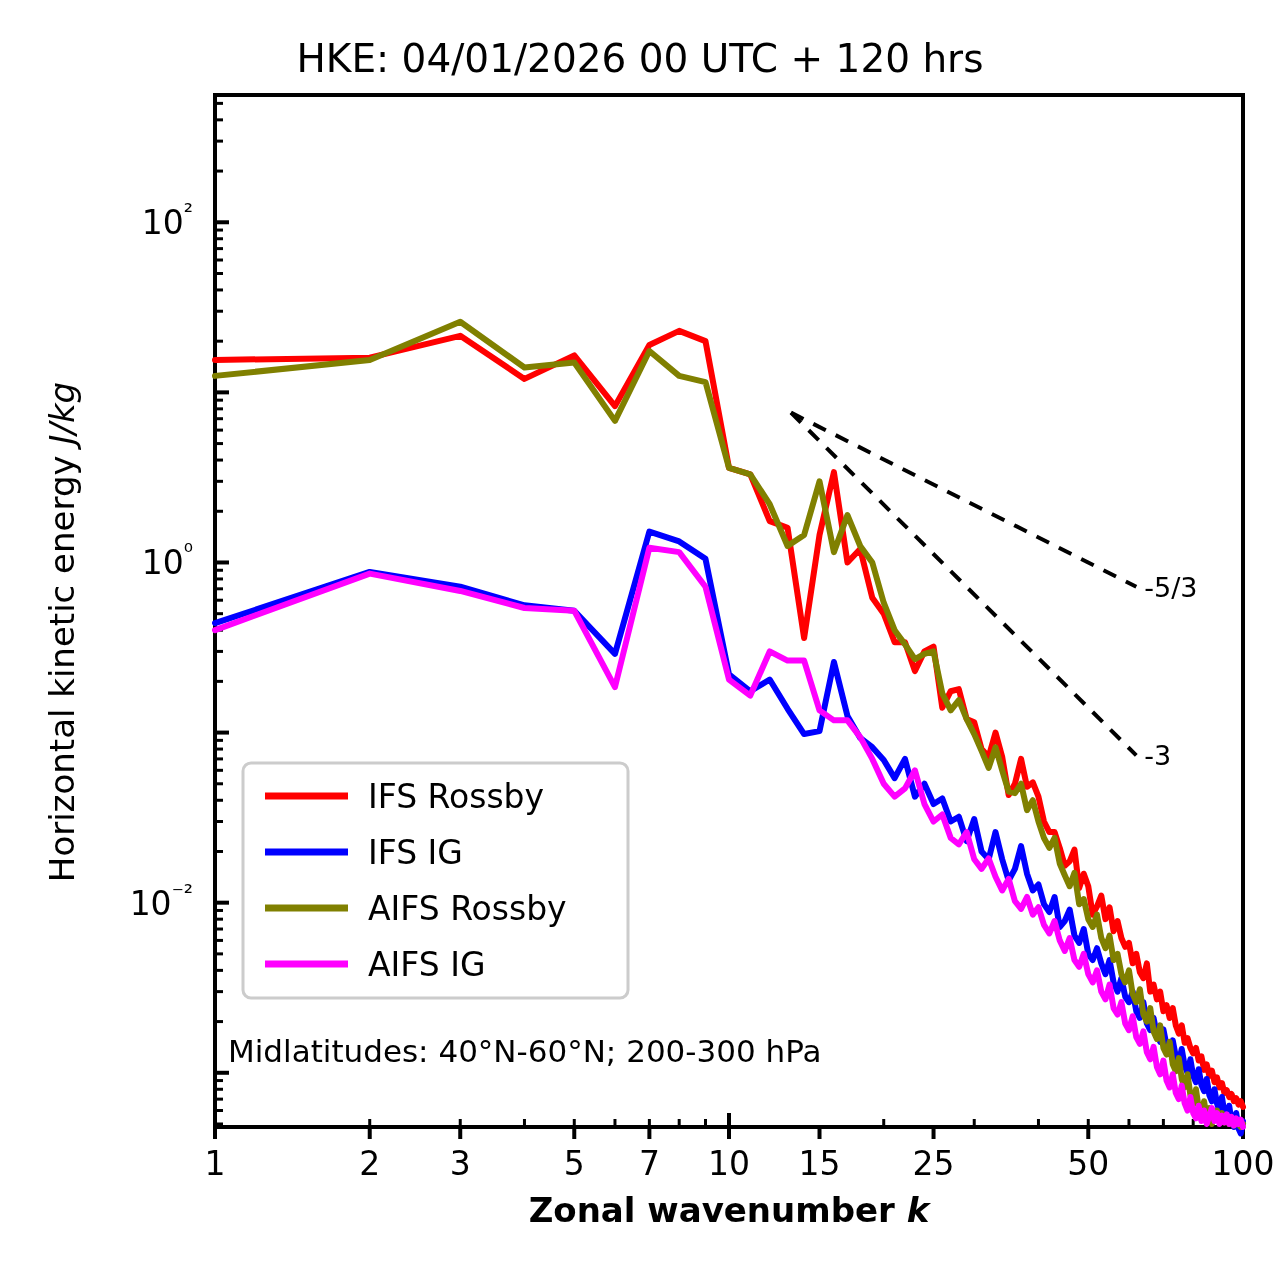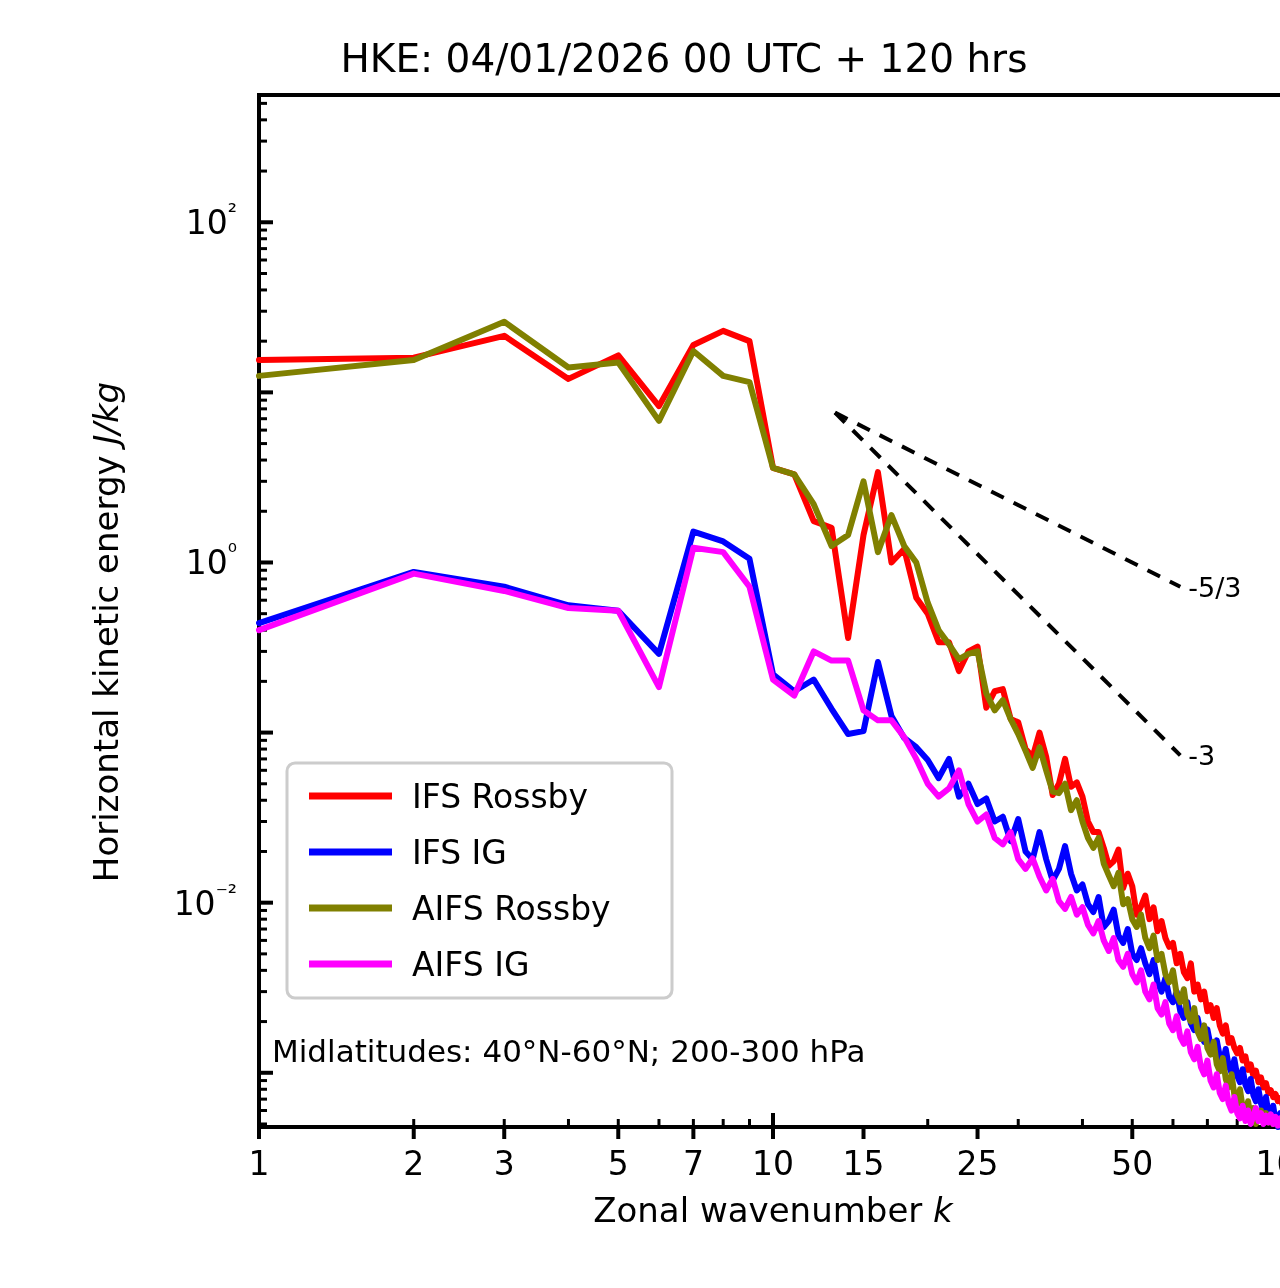--- a/index.html
+++ b/index.html
@@ -11,21 +11,20 @@
     width: 1280px;
     height: 1288px;
     font-family: "DejaVu Sans", sans-serif;
     overflow: hidden;
   }
   #figure {
     position: relative;
     width: 1104px;
     height: 1288px;
     background: #ffffff;
-    margin-left: 44px;
   }
   #chart-title {
     position: absolute;
     left: 0;
     top: 36px;
     width: 1280px;
     text-align: center;
     font-size: 39px;
     color: #000000;
     letter-spacing: 0px;
@@ -45,20 +44,21 @@
   }
   #ylabel .unit { font-style: italic; }
   #xlabel {
     position: absolute;
     left: 215px;
     top: 1190px;
     width: 1028px;
     text-align: center;
     font-size: 34px;
     color: #000000;
+    font-weight: bold;
   }
   #xlabel .sym { font-style: italic; }
   svg.plot {
     position: absolute;
     left: 0;
     top: 0;
   }
   .tick-label {
     font-family: "DejaVu Sans", sans-serif;
     font-size: 33px;

